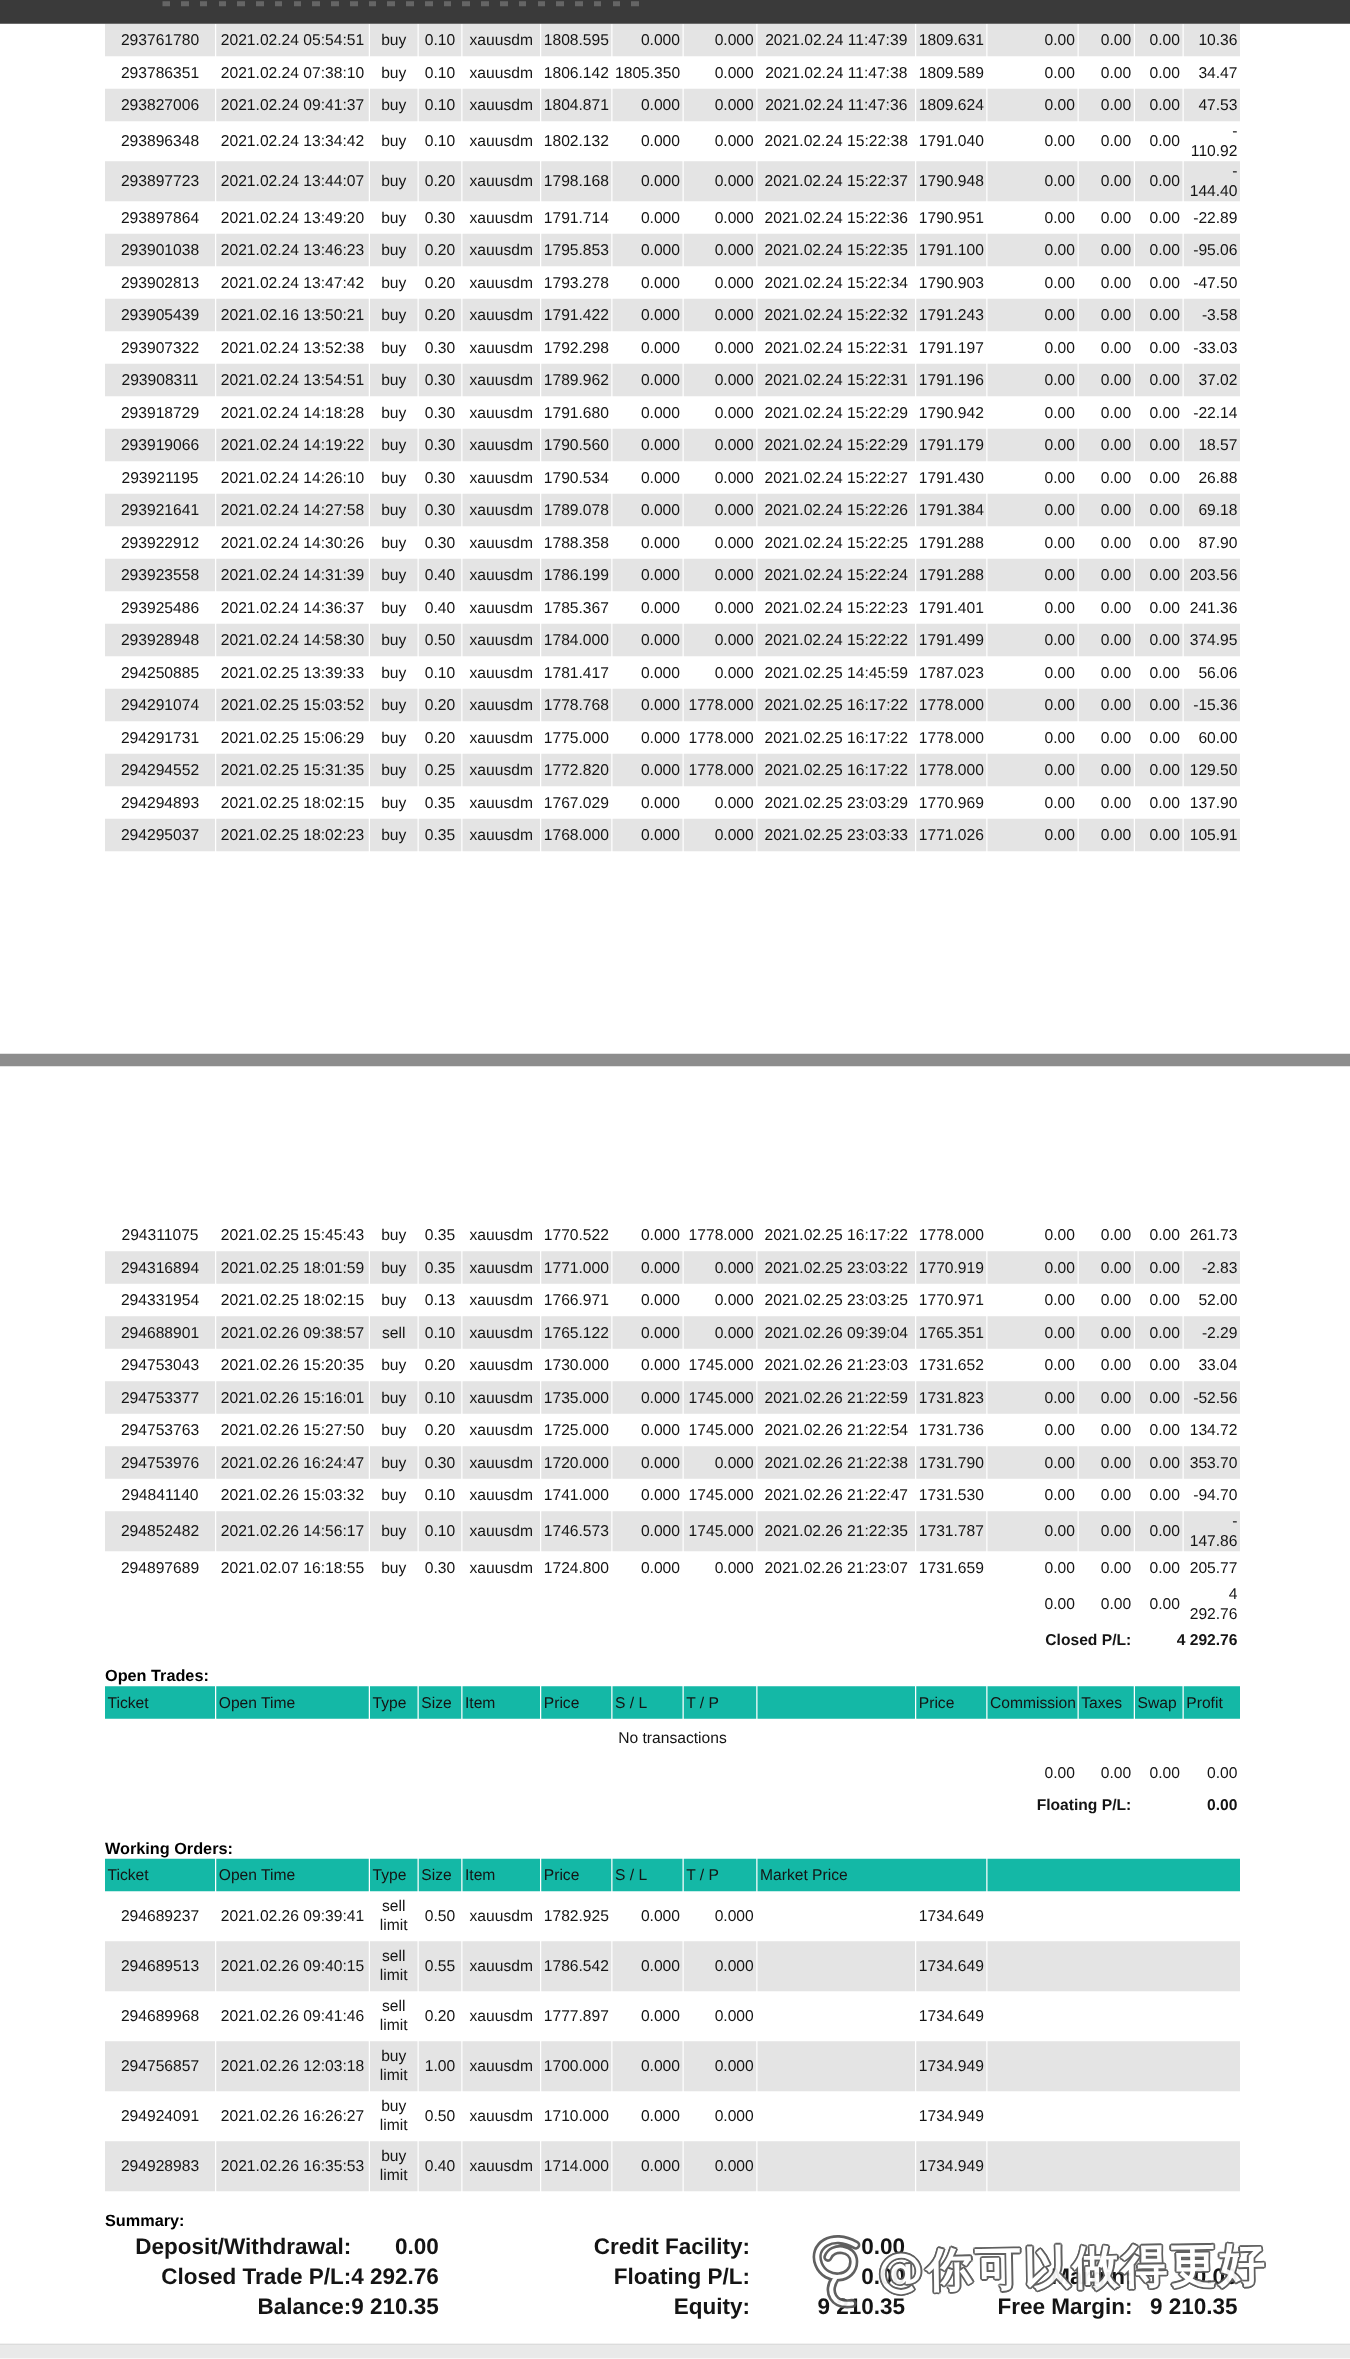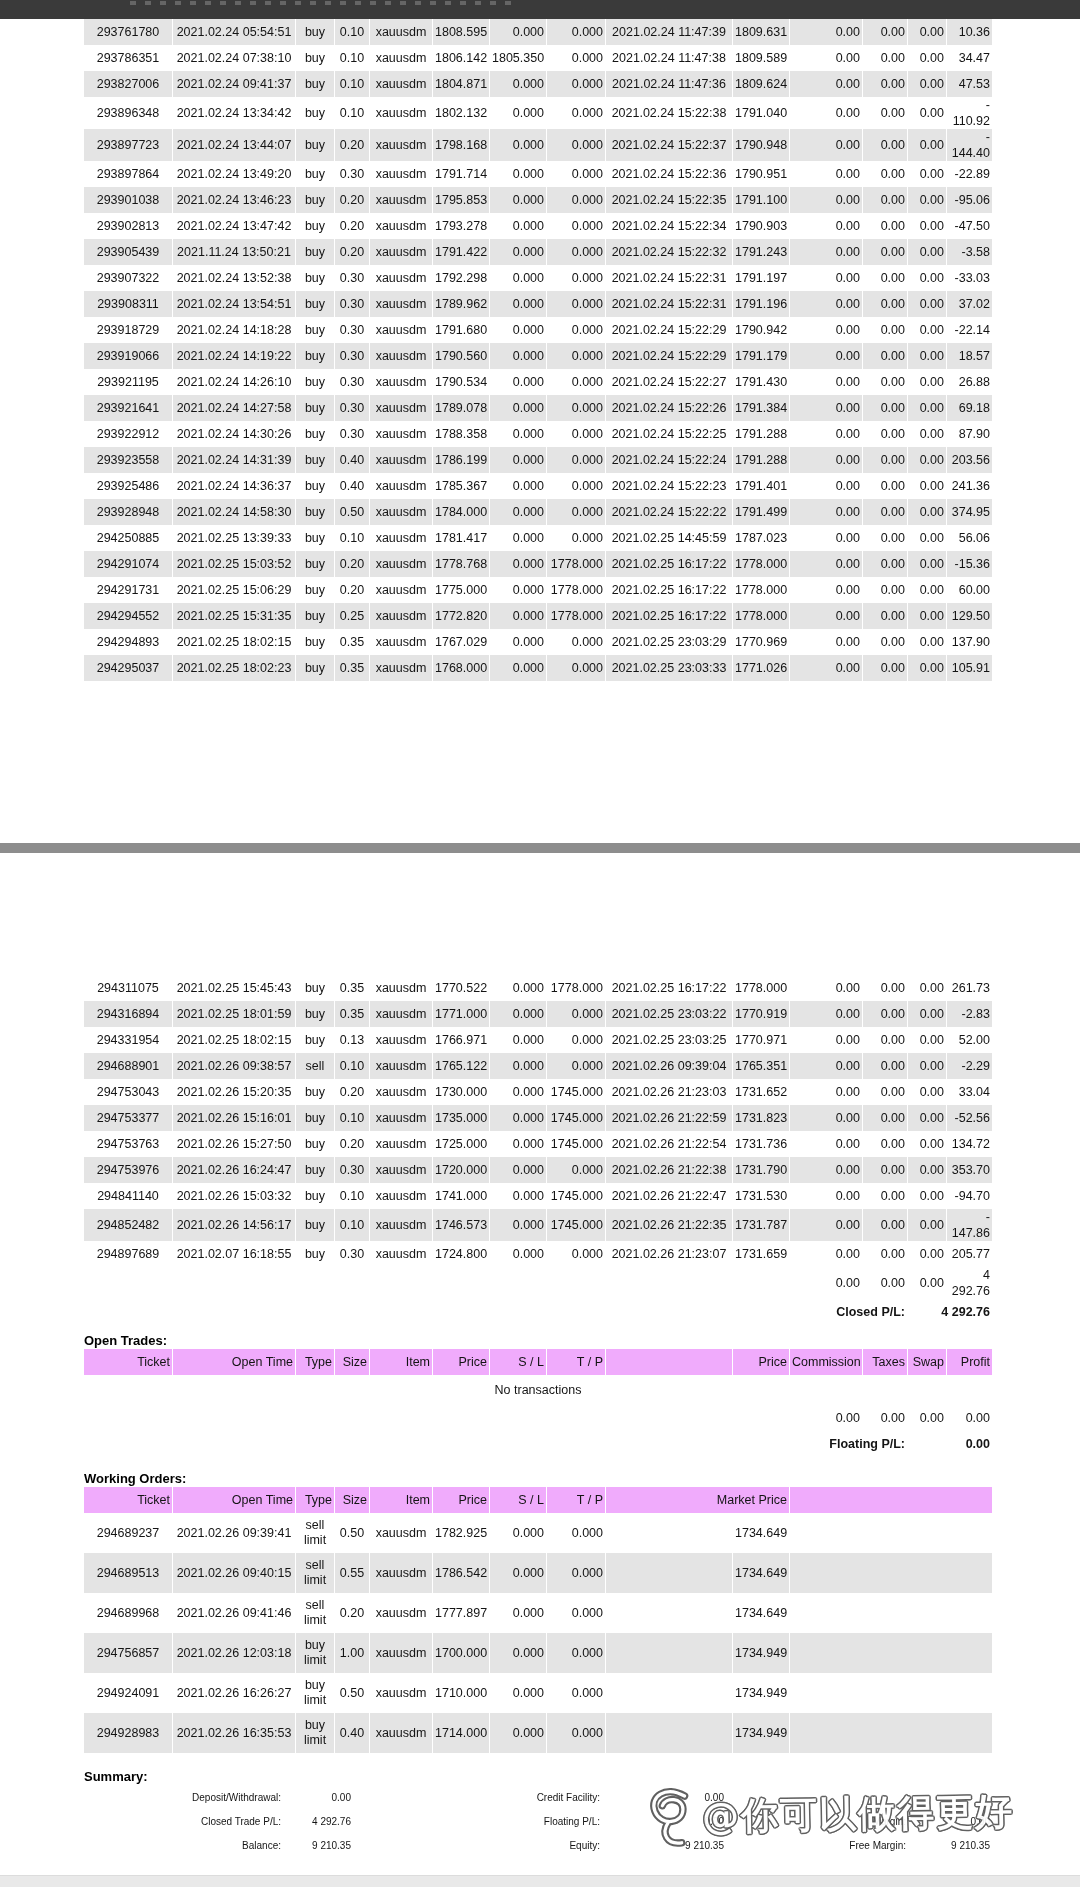--- a/index.html
+++ b/index.html
@@ -5,37 +5,37 @@
   html,body{margin:0;padding:0;background:#fff;}
   .page{position:relative;width:1080px;height:1887px;background:#ffffff;overflow:hidden;
         font-family:"Liberation Sans", sans-serif;color:#141414;}
   .topbar{position:relative;height:19px;background:#3a3a3a;}
   .topbar-frag{position:absolute;top:1px;left:130px;width:390px;height:4px;opacity:.45;
         background:repeating-linear-gradient(90deg,#9a9a9a 0 6px,transparent 6px 15px);}
   .trade-table{border-collapse:separate;border-spacing:1px 0;table-layout:fixed;
         width:910px;margin-left:83px;font-size:12.5px;color:#141414;}
   .trade-table td{height:26px;padding:0 2px;vertical-align:middle;overflow:hidden;}
   .shade td{background:#e4e4e4;}
-  .hd{background:#f0abfc;text-align:right;height:25px;}
+  .hd{background:#14b8a6;text-align:left;height:25px;}
   .c{text-align:center}
   .r{text-align:right}
   .pre{white-space:pre-line;line-height:16px;padding-top:3px;padding-bottom:3px;}
   .bold{font-weight:bold}
   .nowrap{white-space:nowrap}
   .plpad{padding-right:30px}
   .valpad{padding-right:26px}
   .wo td{padding-top:5px;padding-bottom:5px;line-height:15px;}
   .no-trans td{height:30px;text-align:center;}
   .divider{height:10px;background:#8d8d8d;margin-top:162px;}
   .gap-after-divider{height:122px;}
   .sec-label{font-weight:bold;font-size:13px;color:#000;margin:0 0 0 84px;line-height:16px;}
   .sec-label.open{margin-top:8px;}
   .sec-label.working{margin-top:14px;}
   .sec-label.summary{margin-top:16px;}
-  .sum-rows{margin-left:84px;font-size:10px;font-weight:normal;}
+  .sum-rows{margin-left:84px;font-size:18px;font-weight:bold;}
   .sum-row{display:flex;height:24px;align-items:center;}
   .sum-row span{display:block;text-align:right;white-space:nowrap;}
   .sl1{width:197px}.sv1{width:70px}.sl2{width:249px}.sv2{width:124px}.sl3{width:182px}.sv3{width:84px}
   .bottombar{position:absolute;left:0;right:0;bottom:0;height:11px;background:#e9e9e9;border-top:1px solid #dcdcdc;}
   .watermark{position:absolute;left:642px;top:1780px;display:flex;align-items:center;gap:4px;
         opacity:.93;transform:rotate(-1deg);pointer-events:none;}
   .wm-text{font-size:37px;font-weight:bold;color:#ffffff;letter-spacing:2px;
         font-family:"DejaVu Sans", sans-serif;
         text-shadow:1.5px 0 0 #555,-1.5px 0 0 #555,0 1.5px 0 #555,0 -1.5px 0 #555,
                     1px 1px 0 #555,-1px -1px 0 #555,1px -1px 0 #555,-1px 1px 0 #555;}
@@ -192,21 +192,21 @@
           <td class="r">0.000</td>
           <td class="c">2021.02.24 15:22:34</td>
           <td class="r">1790.903</td>
           <td class="r">0.00</td>
           <td class="r">0.00</td>
           <td class="r">0.00</td>
           <td class="r pre">-47.50</td>
         </tr>
         <tr class="shade">
           <td class="c">293905439</td>
-          <td class="c">2021.11.24 13:50:21</td>
+          <td class="c">2021.02.16 13:50:21</td>
           <td class="c">buy</td>
           <td class="c">0.20</td>
           <td class="c">xauusdm</td>
           <td class="r">1791.422</td>
           <td class="r">0.000</td>
           <td class="r">0.000</td>
           <td class="c">2021.02.24 15:22:32</td>
           <td class="r">1791.243</td>
           <td class="r">0.00</td>
           <td class="r">0.00</td>

